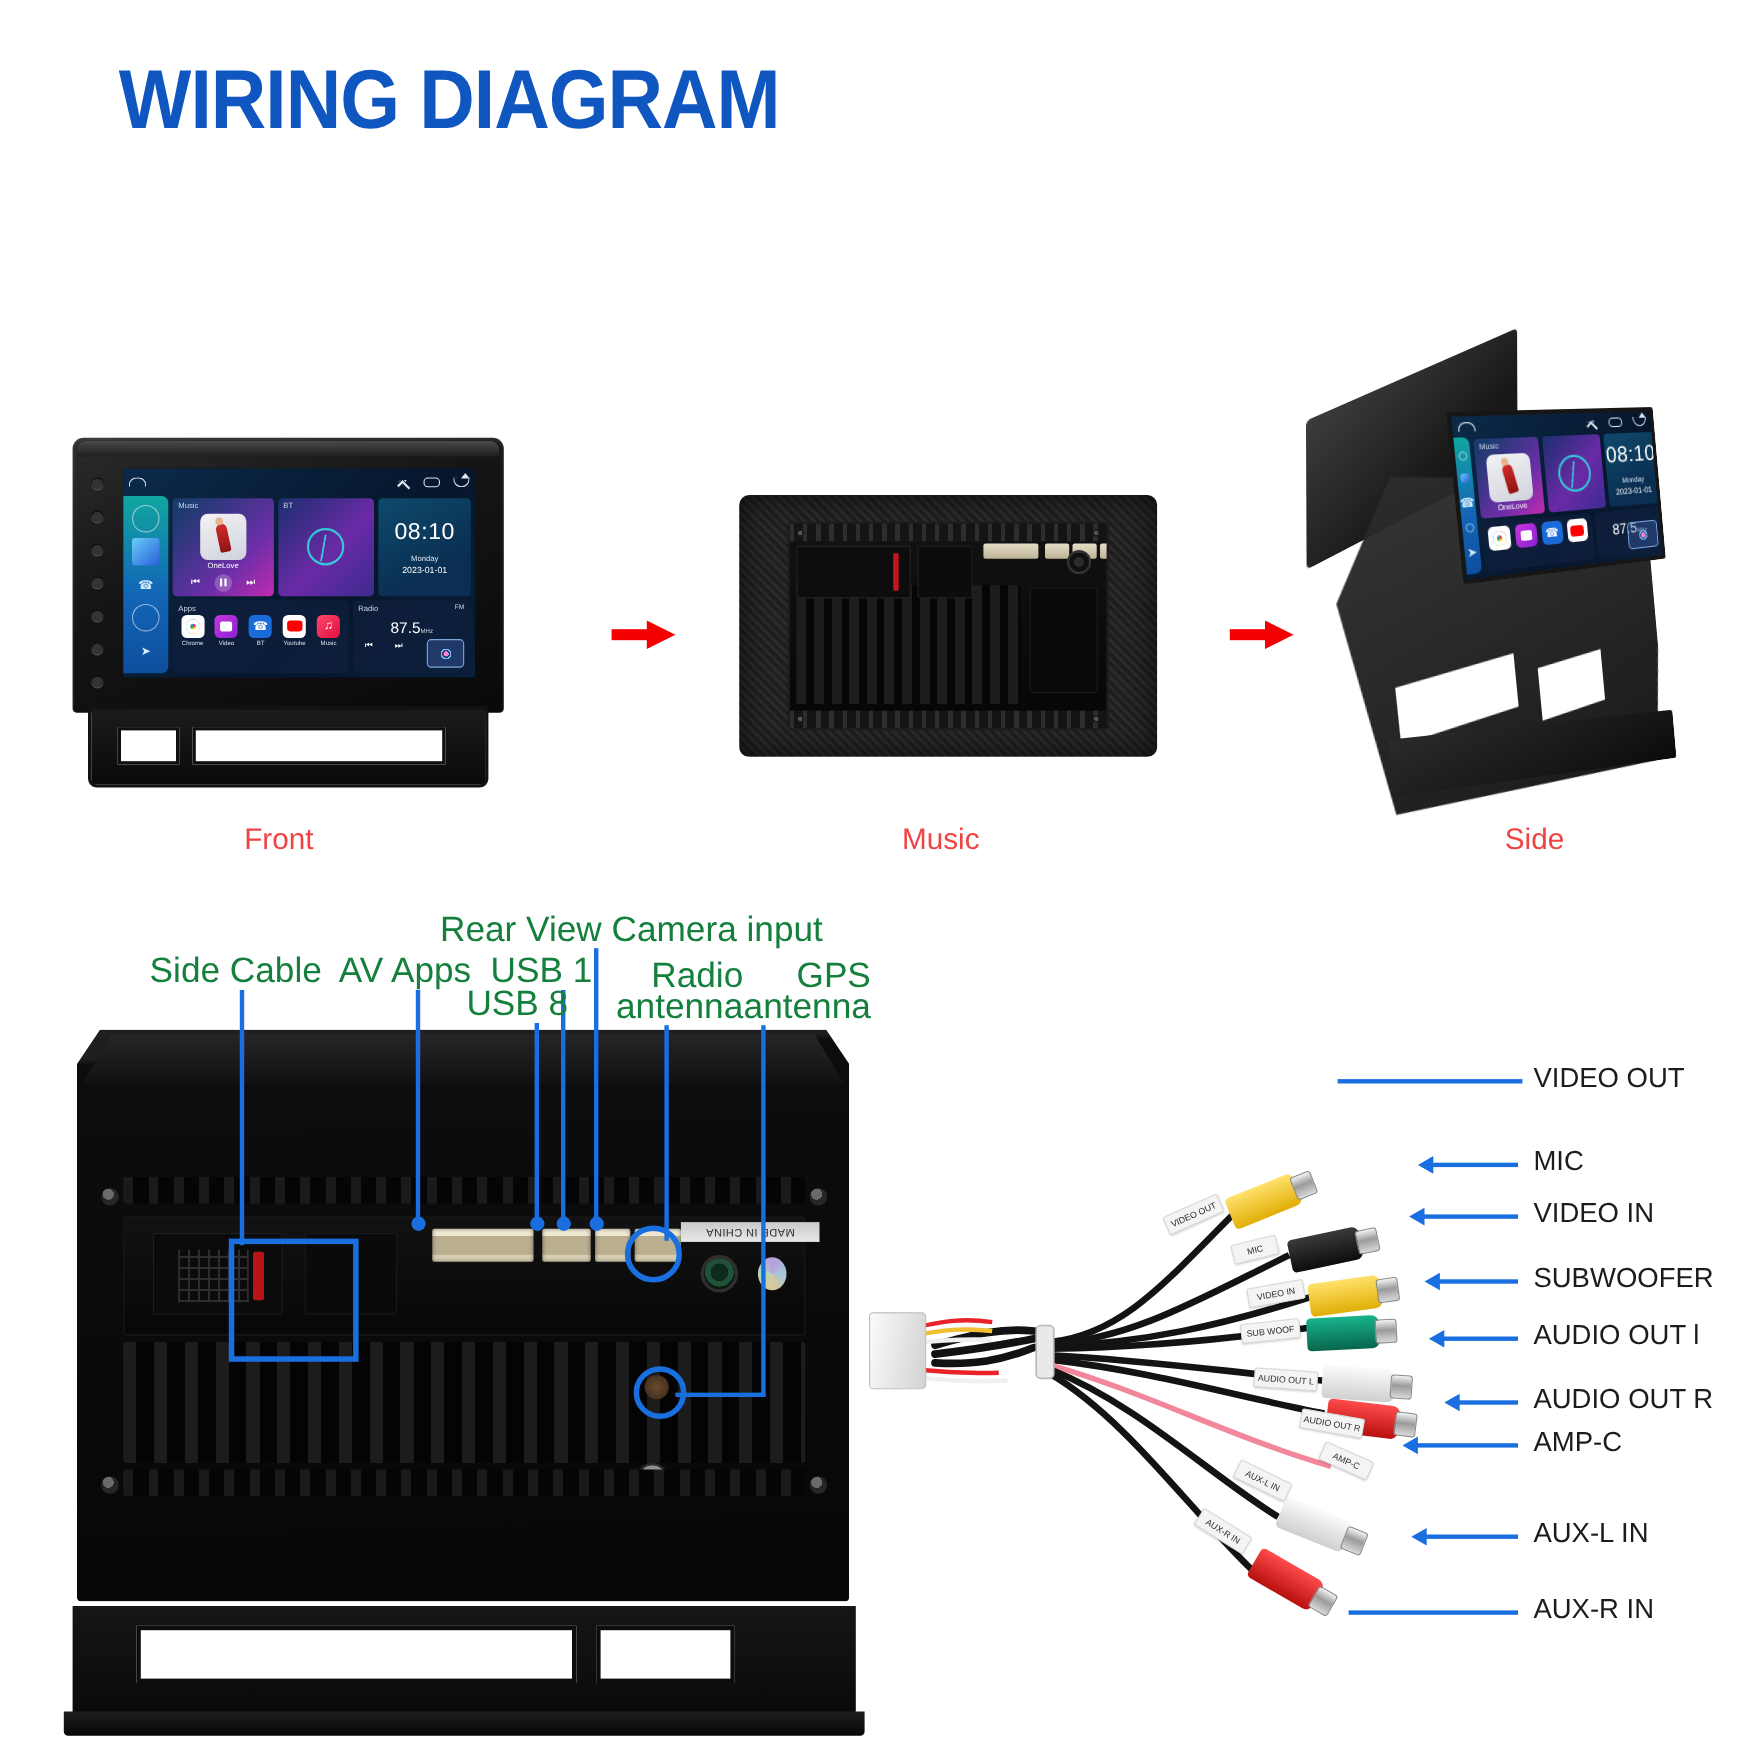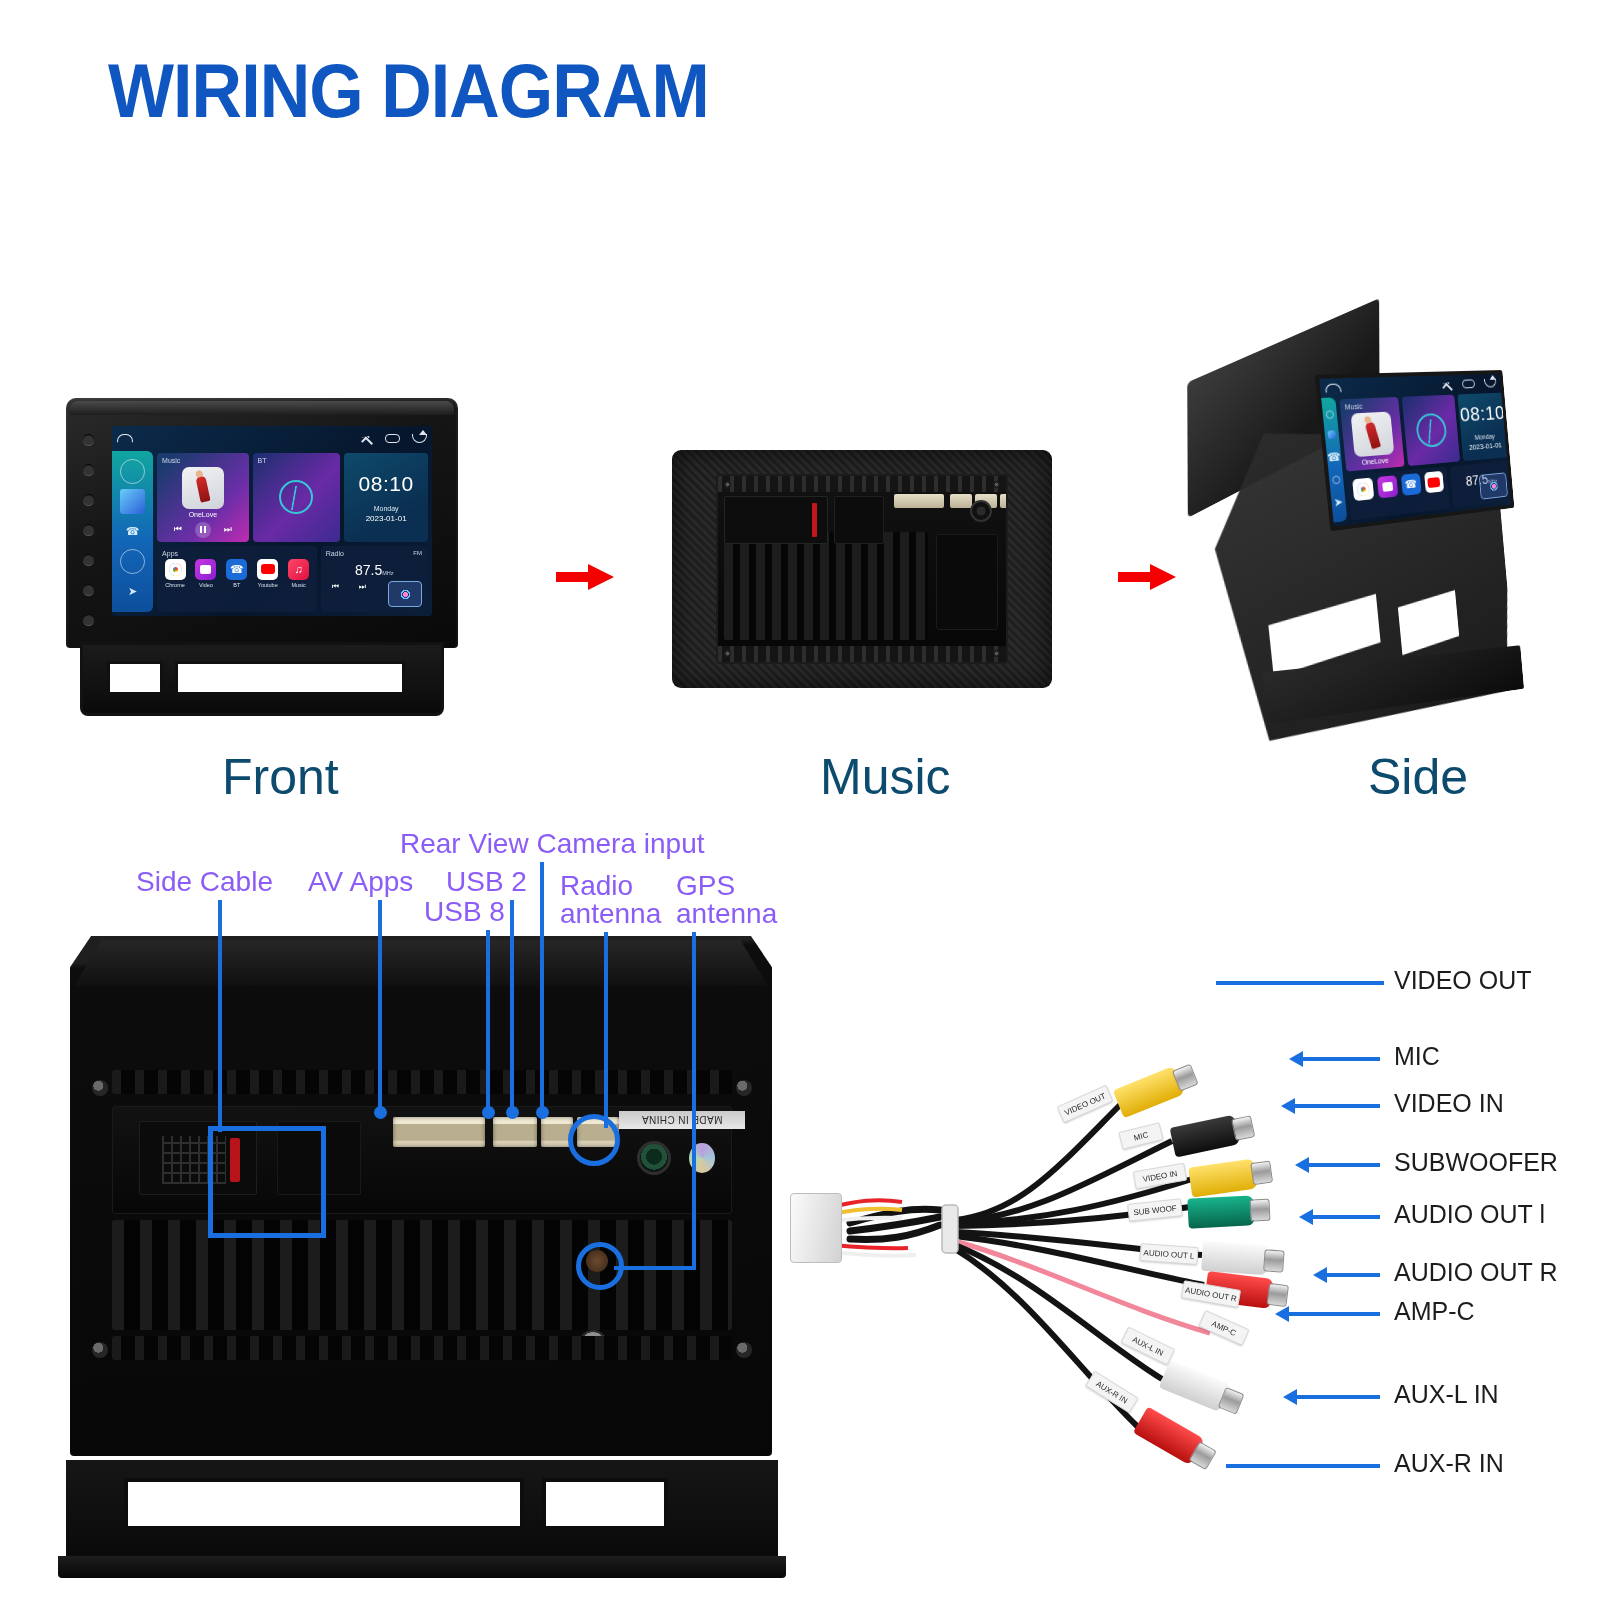--- a/index.html
+++ b/index.html
@@ -18,21 +18,21 @@
     color: #1056c0; font-family: "Liberation Sans", sans-serif;
     transform: scaleX(0.92); transform-origin: left top;
     white-space: nowrap;
   }
   .subtitle {
     position: absolute; left: 110px; top: 160px;
     font-size: 46px; color: #3b3b3b; white-space: nowrap;
   }
 
   
-  .caption { position: absolute; font-size: 50px; color: #0c4a6e; white-space: nowrap; }
+  .caption { position: absolute; font-size: 27px; color: #ef4444; white-space: nowrap; }
 
   
   .red-arrow { position: absolute; height: 26px; }
   .red-arrow .shaft {
     position: absolute; left: 0; top: 8px; width: 36px; height: 10px; background: #f40000;
   }
   .red-arrow .head {
     position: absolute; left: 32px; top: 0;
     width: 0; height: 0;
     border-top: 13px solid transparent;
@@ -312,21 +312,21 @@
     background: linear-gradient(180deg,#161616,#090909);
   }
   .ub-bezel .cut { position: absolute; background: #fff; border: 4px solid #0d0d0d; }
   .ub-bezel .cut.l { left: 58px; top: 18px; width: 400px; height: 52px; }
   .ub-bezel .cut.r { left: 476px; top: 18px; width: 126px; height: 52px; }
   .ub-foot { position: absolute; left: 6px; top: 636px; width: 728px; height: 22px;
     background: linear-gradient(180deg,#1e1e1e,#070707); border-radius: 0 0 4px 4px; }
 
   
   .co-label {
-    position: absolute; color: #8b5cf6; font-size: 28px; line-height: 28px; white-space: nowrap;
+    position: absolute; color: #15803d; font-size: 32px; line-height: 28px; white-space: nowrap; text-align: right;
   }
   .co-line { position: absolute; background: #1a6fe0; width: 4px; }
   .co-line.h { height: 4px; width: auto; }
   .co-dot { position: absolute; width: 13px; height: 13px; border-radius: 50%; background: #1a6fe0; }
   .co-box { position: absolute; border: 5px solid #1a6fe0; background: transparent; }
   .co-circle { position: absolute; border: 5px solid #1a6fe0; border-radius: 50%; }
 
   
   .harness { position: absolute; left: 790px; top: 955px; width: 560px; height: 530px; }
   .harness svg { position: absolute; inset: 0; }
@@ -620,21 +620,21 @@
   <div class="co-box" style="left:208px; top:1126px; width:118px; height:112px;"></div>
 
   <div class="co-label" style="left:308px; top:868px;">AV Apps</div>
   <div class="co-line" style="left:378px; top:900px; height:212px;"></div>
   <div class="co-dot" style="left:374px; top:1106px;"></div>
 
   <div class="co-label" style="left:400px; top:830px;">Rear View Camera input</div>
   <div class="co-line" style="left:540px; top:862px; height:250px;"></div>
   <div class="co-dot" style="left:536px; top:1106px;"></div>
 
-  <div class="co-label" style="left:446px; top:868px;">USB 2</div>
+  <div class="co-label" style="left:446px; top:868px;">USB 1</div>
   <div class="co-line" style="left:510px; top:900px; height:212px;"></div>
   <div class="co-dot" style="left:506px; top:1106px;"></div>
 
   <div class="co-label" style="left:424px; top:898px;">USB 8</div>
   <div class="co-line" style="left:486px; top:930px; height:182px;"></div>
   <div class="co-dot" style="left:482px; top:1106px;"></div>
 
   <div class="co-label" style="left:560px; top:872px;"><span>Radio</span><br><span>antenna</span></div>
   <div class="co-line" style="left:604px; top:932px; height:196px;"></div>
   <div class="co-circle" style="left:568px; top:1114px; width:52px; height:52px;"></div>

